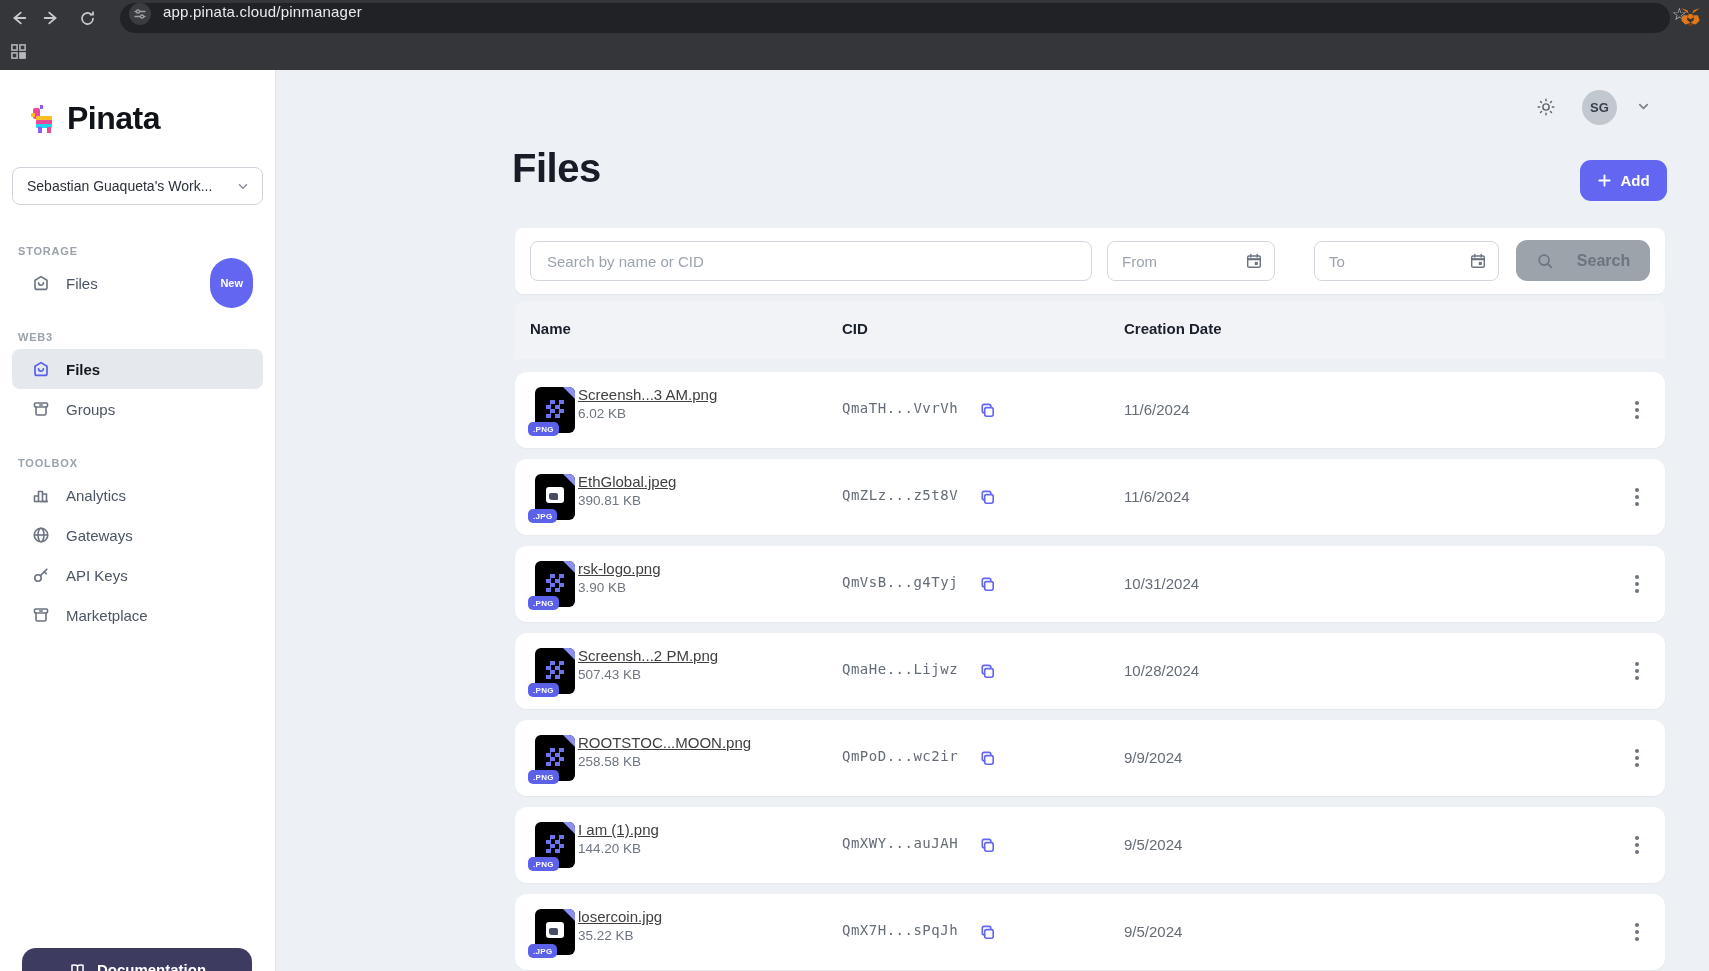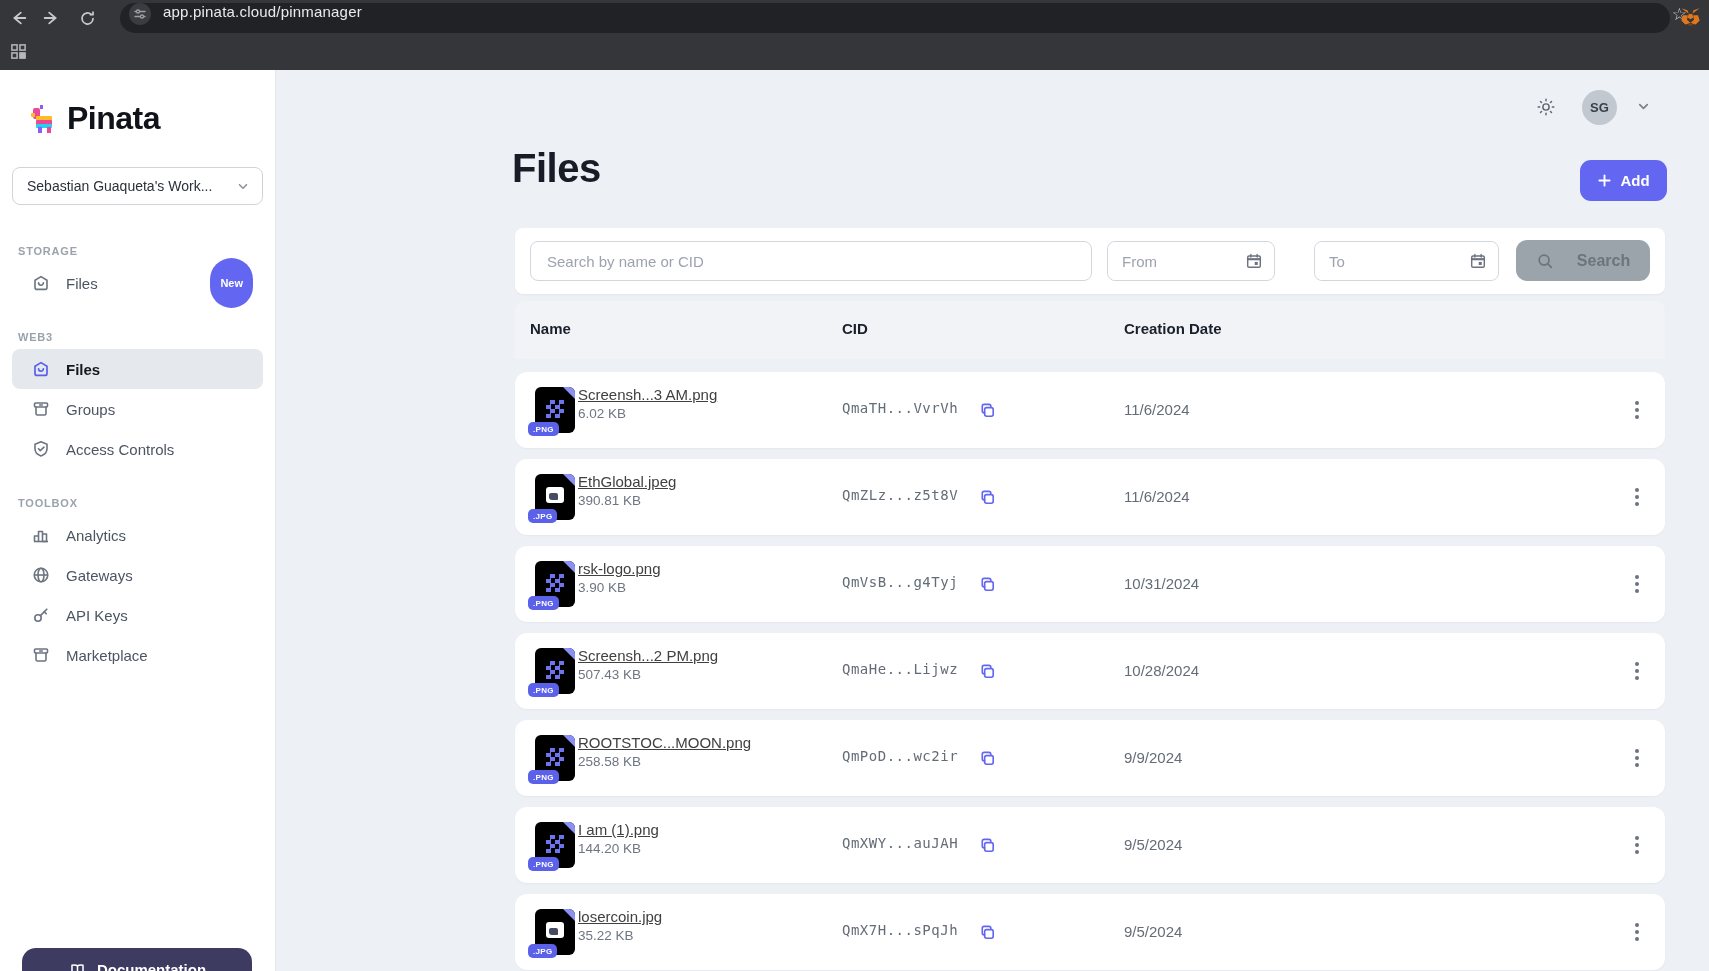--- a/index.html
+++ b/index.html
@@ -178,29 +178,20 @@
     </div>
     <div class="side-item">
       <span class="ic">
         <svg width="20" height="20" viewBox="0 0 20 20" fill="none" stroke="currentColor" stroke-width="1.6" stroke-linecap="round" stroke-linejoin="round">
             <rect x="3.5" y="4" width="13" height="4" rx="1"></rect>
             <path d="M5 8 v6.5 a1.5 1.5 0 0 0 1.5 1.5 h7 a1.5 1.5 0 0 0 1.5 -1.5 V8"></path>
             <path d="M8.7 6 h2.6"></path>
           </svg>
       </span>
       <span>Groups</span>
-    </div>
-    <div class="side-item">
-      <span class="ic">
-        <svg width="20" height="20" viewBox="0 0 20 20" fill="none" stroke="currentColor" stroke-width="1.6" stroke-linecap="round" stroke-linejoin="round">
-            <path d="M10 2.8 L16 5.2 V9.8 c0 3.6 -2.5 6 -6 7.2 C6.5 15.8 4 13.4 4 9.8 V5.2 Z"></path>
-            <path d="M7.5 9.8 l1.8 1.8 L13 8.2"></path>
-          </svg>
-      </span>
-      <span>Access Controls</span>
     </div>
 
     <div class="section-label tight">TOOLBOX</div>
     <div class="side-item">
       <span class="ic">
         <svg width="20" height="20" viewBox="0 0 20 20" fill="none" stroke="currentColor" stroke-width="1.6" stroke-linejoin="round">
             <path d="M3.5 16.5 V11 h4 v5.5 M7.5 16.5 V6.5 h4 v10 M11.5 16.5 V9 h4 v7.5 Z"></path>
             <path d="M3 16.5 H17"></path>
           </svg>
       </span>

